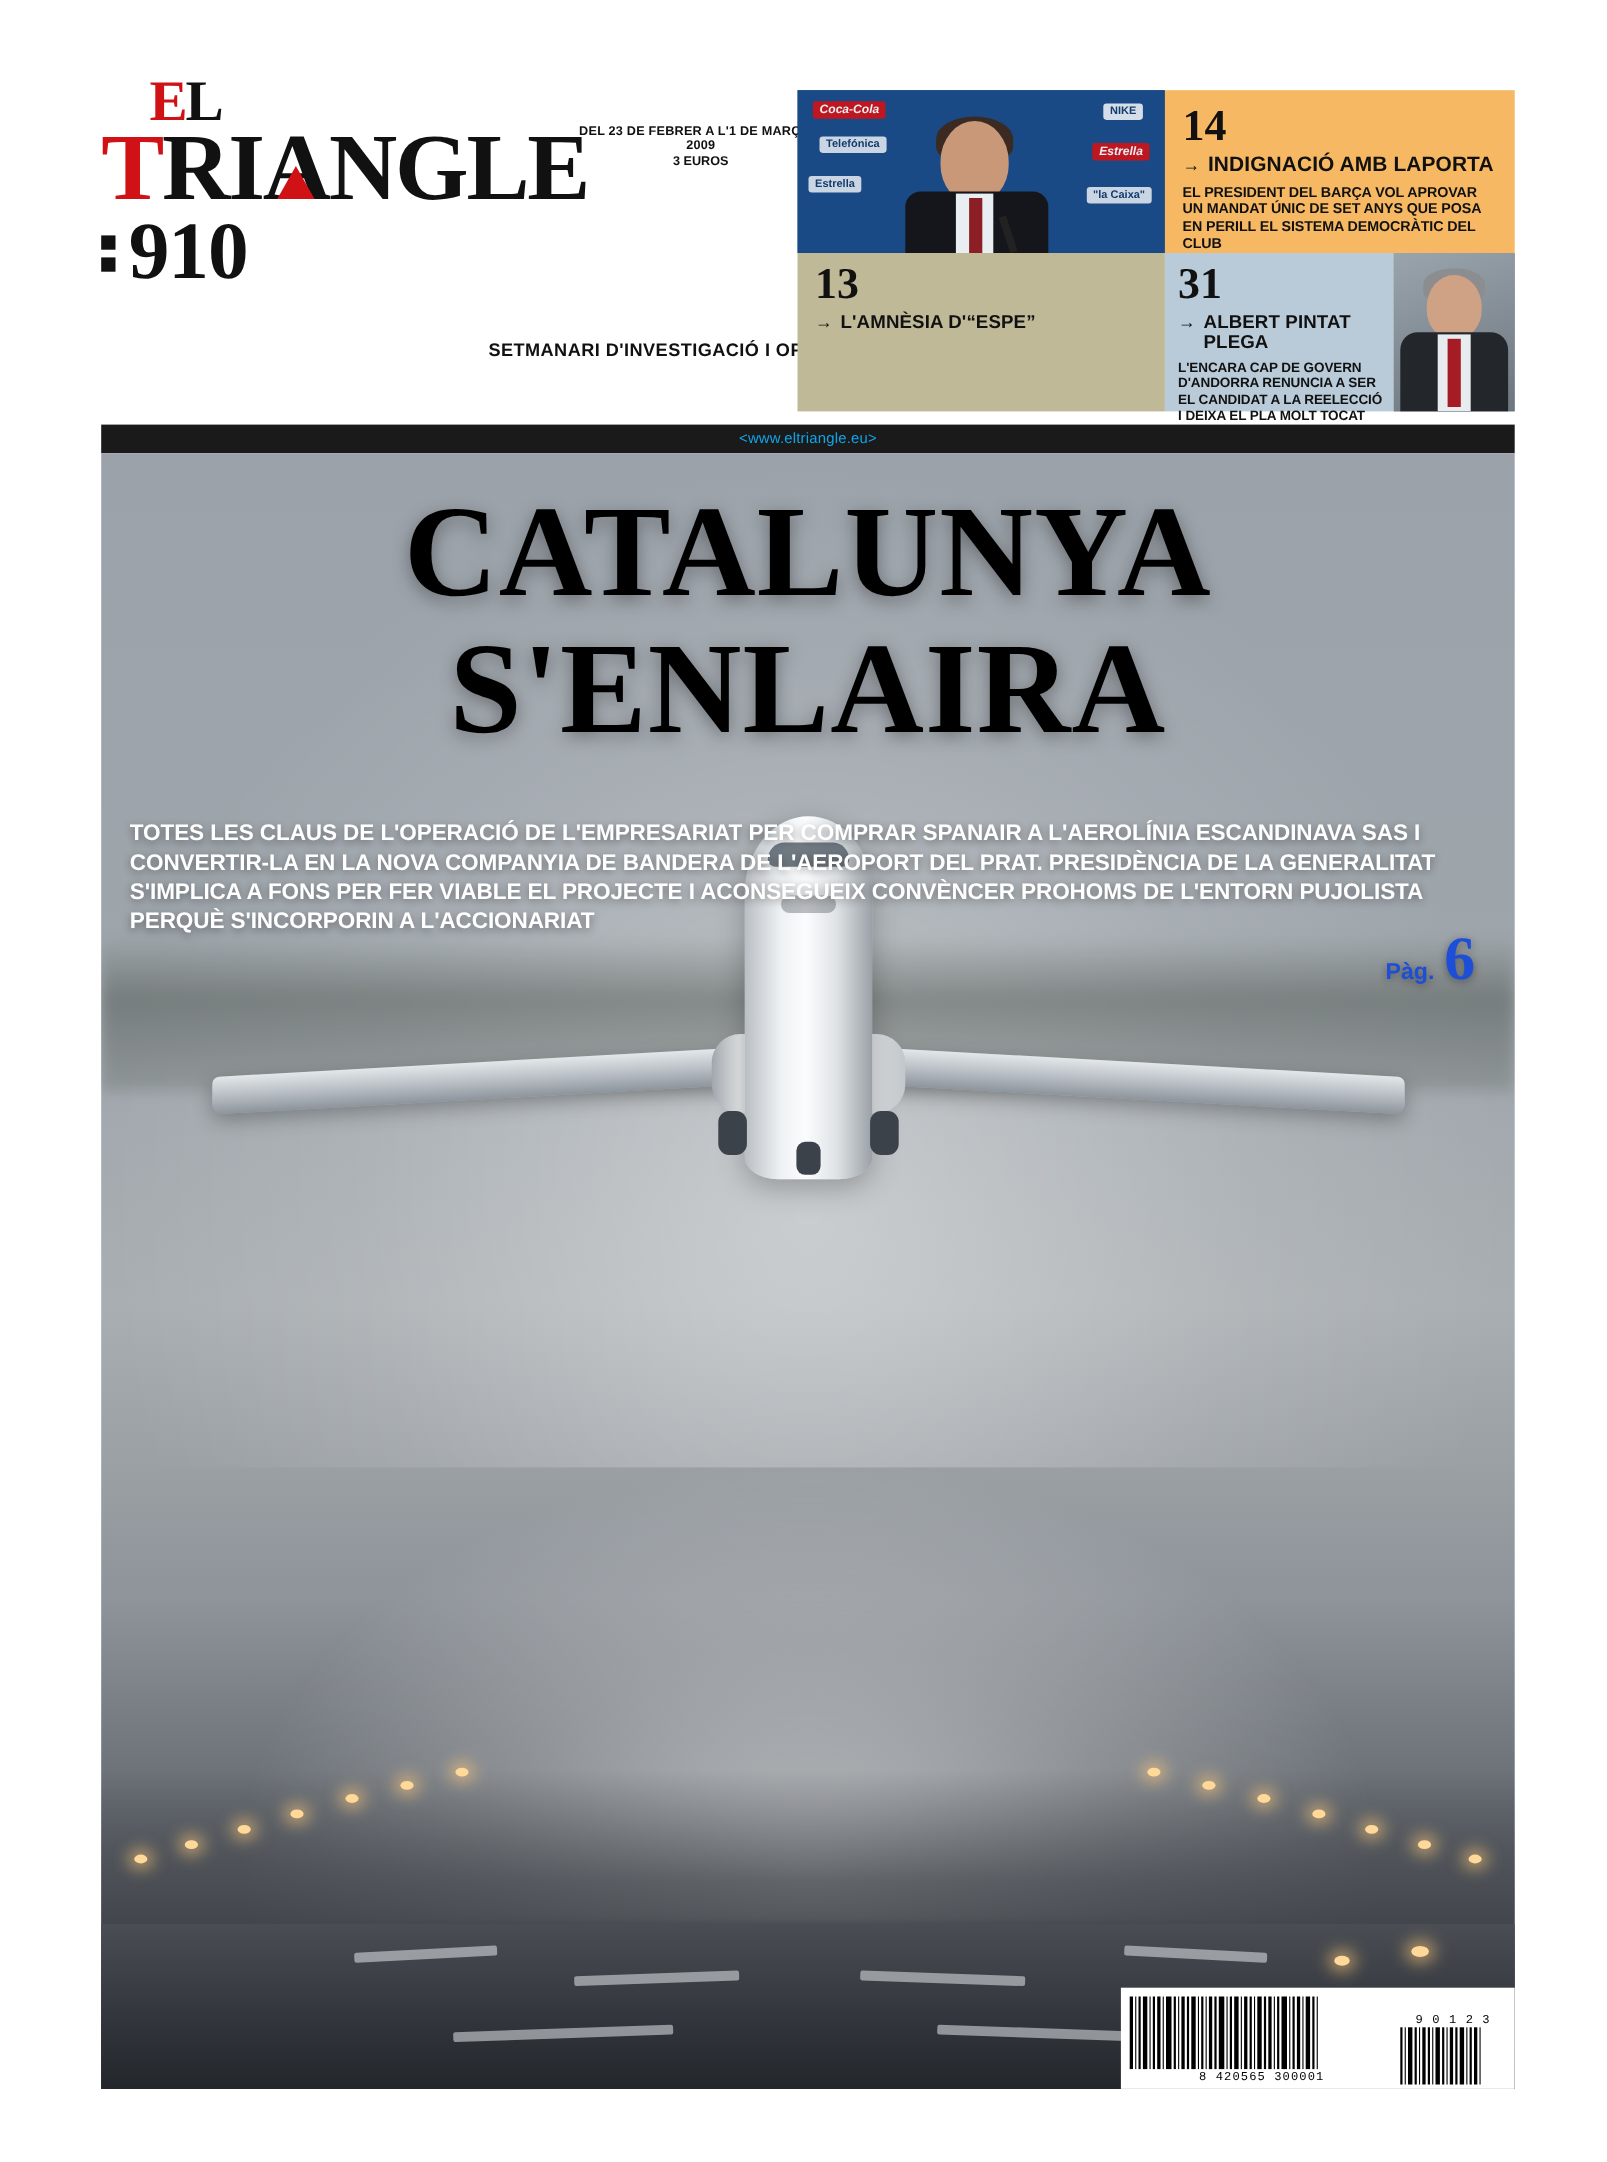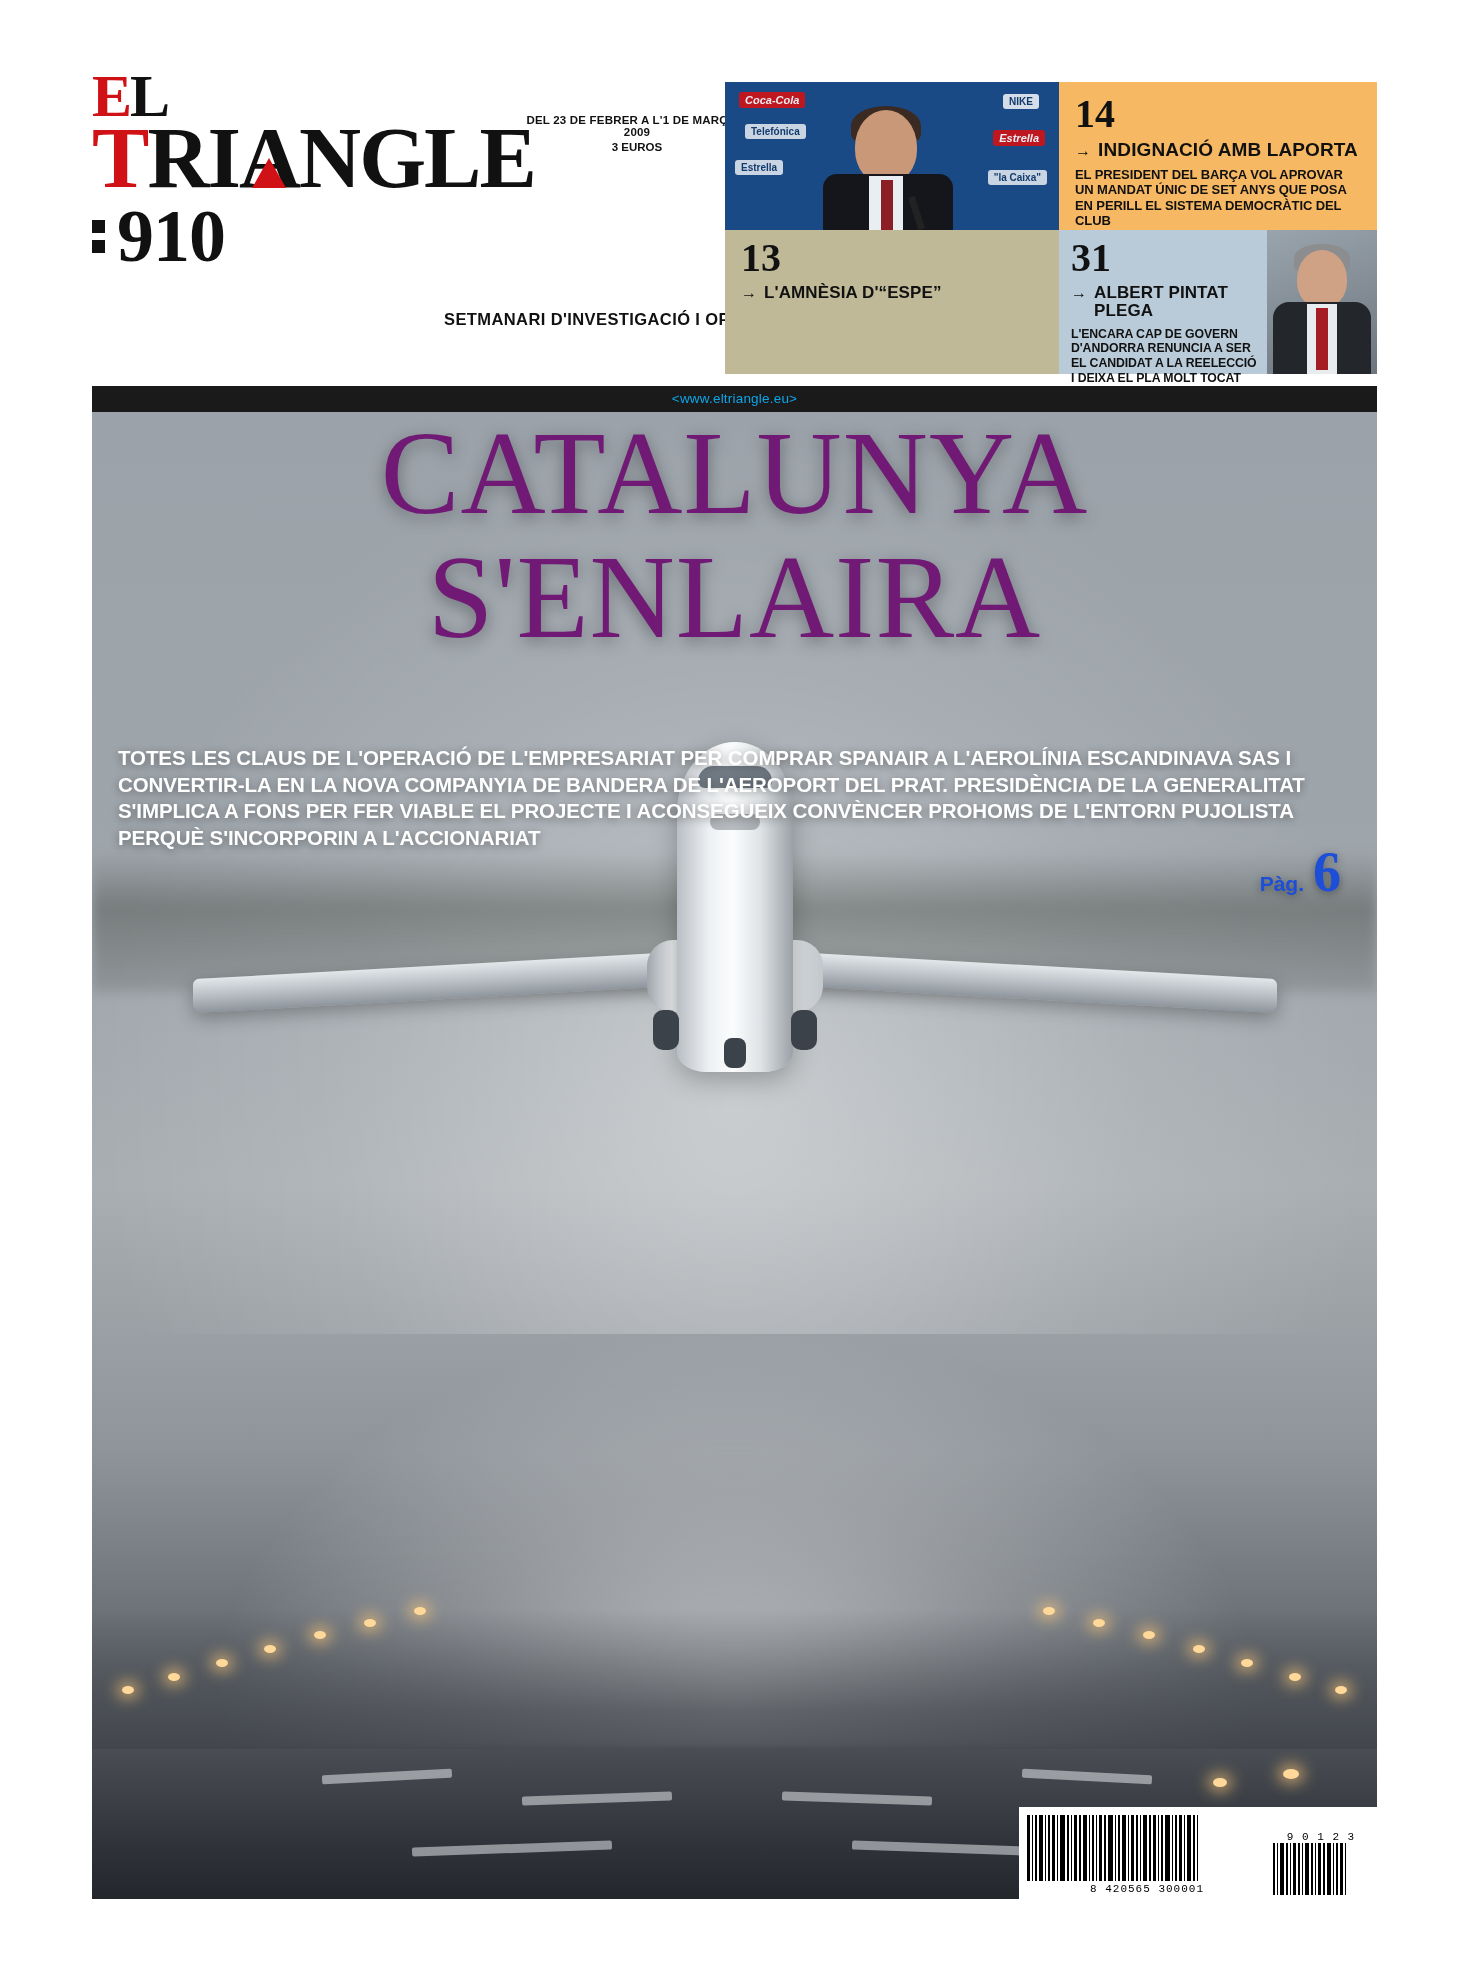--- a/index.html
+++ b/index.html
@@ -39,22 +39,23 @@
     width: 580px;
   }
   .logo-line {
     font-family: "Liberation Serif", serif;
     font-weight: bold;
     letter-spacing: -2px;
     line-height: 0.82;
     margin: 0;
   }
   .logo-el {
-    font-size: 60px;
-    color: #111;
+    font-size: 52px;
+    color: #111;
+    margin-left: 44px;
   }
   .logo-el .red { color: #d01216; }
   .logo-tri {
     font-size: 86px;
     color: #111;
     margin-top: 2px;
     position: relative;
     white-space: nowrap;
   }
   .logo-tri .red { color: #d01216; }
@@ -458,26 +459,26 @@
     transform: translateX(-50%);
     width: 22px; height: 30px;
     background: #3c4249;
     border-radius: 8px;
   }
 
   
   .headline {
     position: absolute;
     left: 92px;
-    top: 416px;
+    top: 444px;
     width: 1285px;
     text-align: center;
-    color: #701a75;
+    color: #000000;
     font-family: "Liberation Serif", serif;
-    font-weight: normal;
+    font-weight: bold;
     font-size: 118px;
     line-height: 0.98;
     letter-spacing: 1px;
     text-shadow: 0 4px 16px rgba(0,0,0,0.35);
   }
   .headline div + div { margin-top: 8px; }
 
   .deck {
     position: absolute;
     left: 118px;

